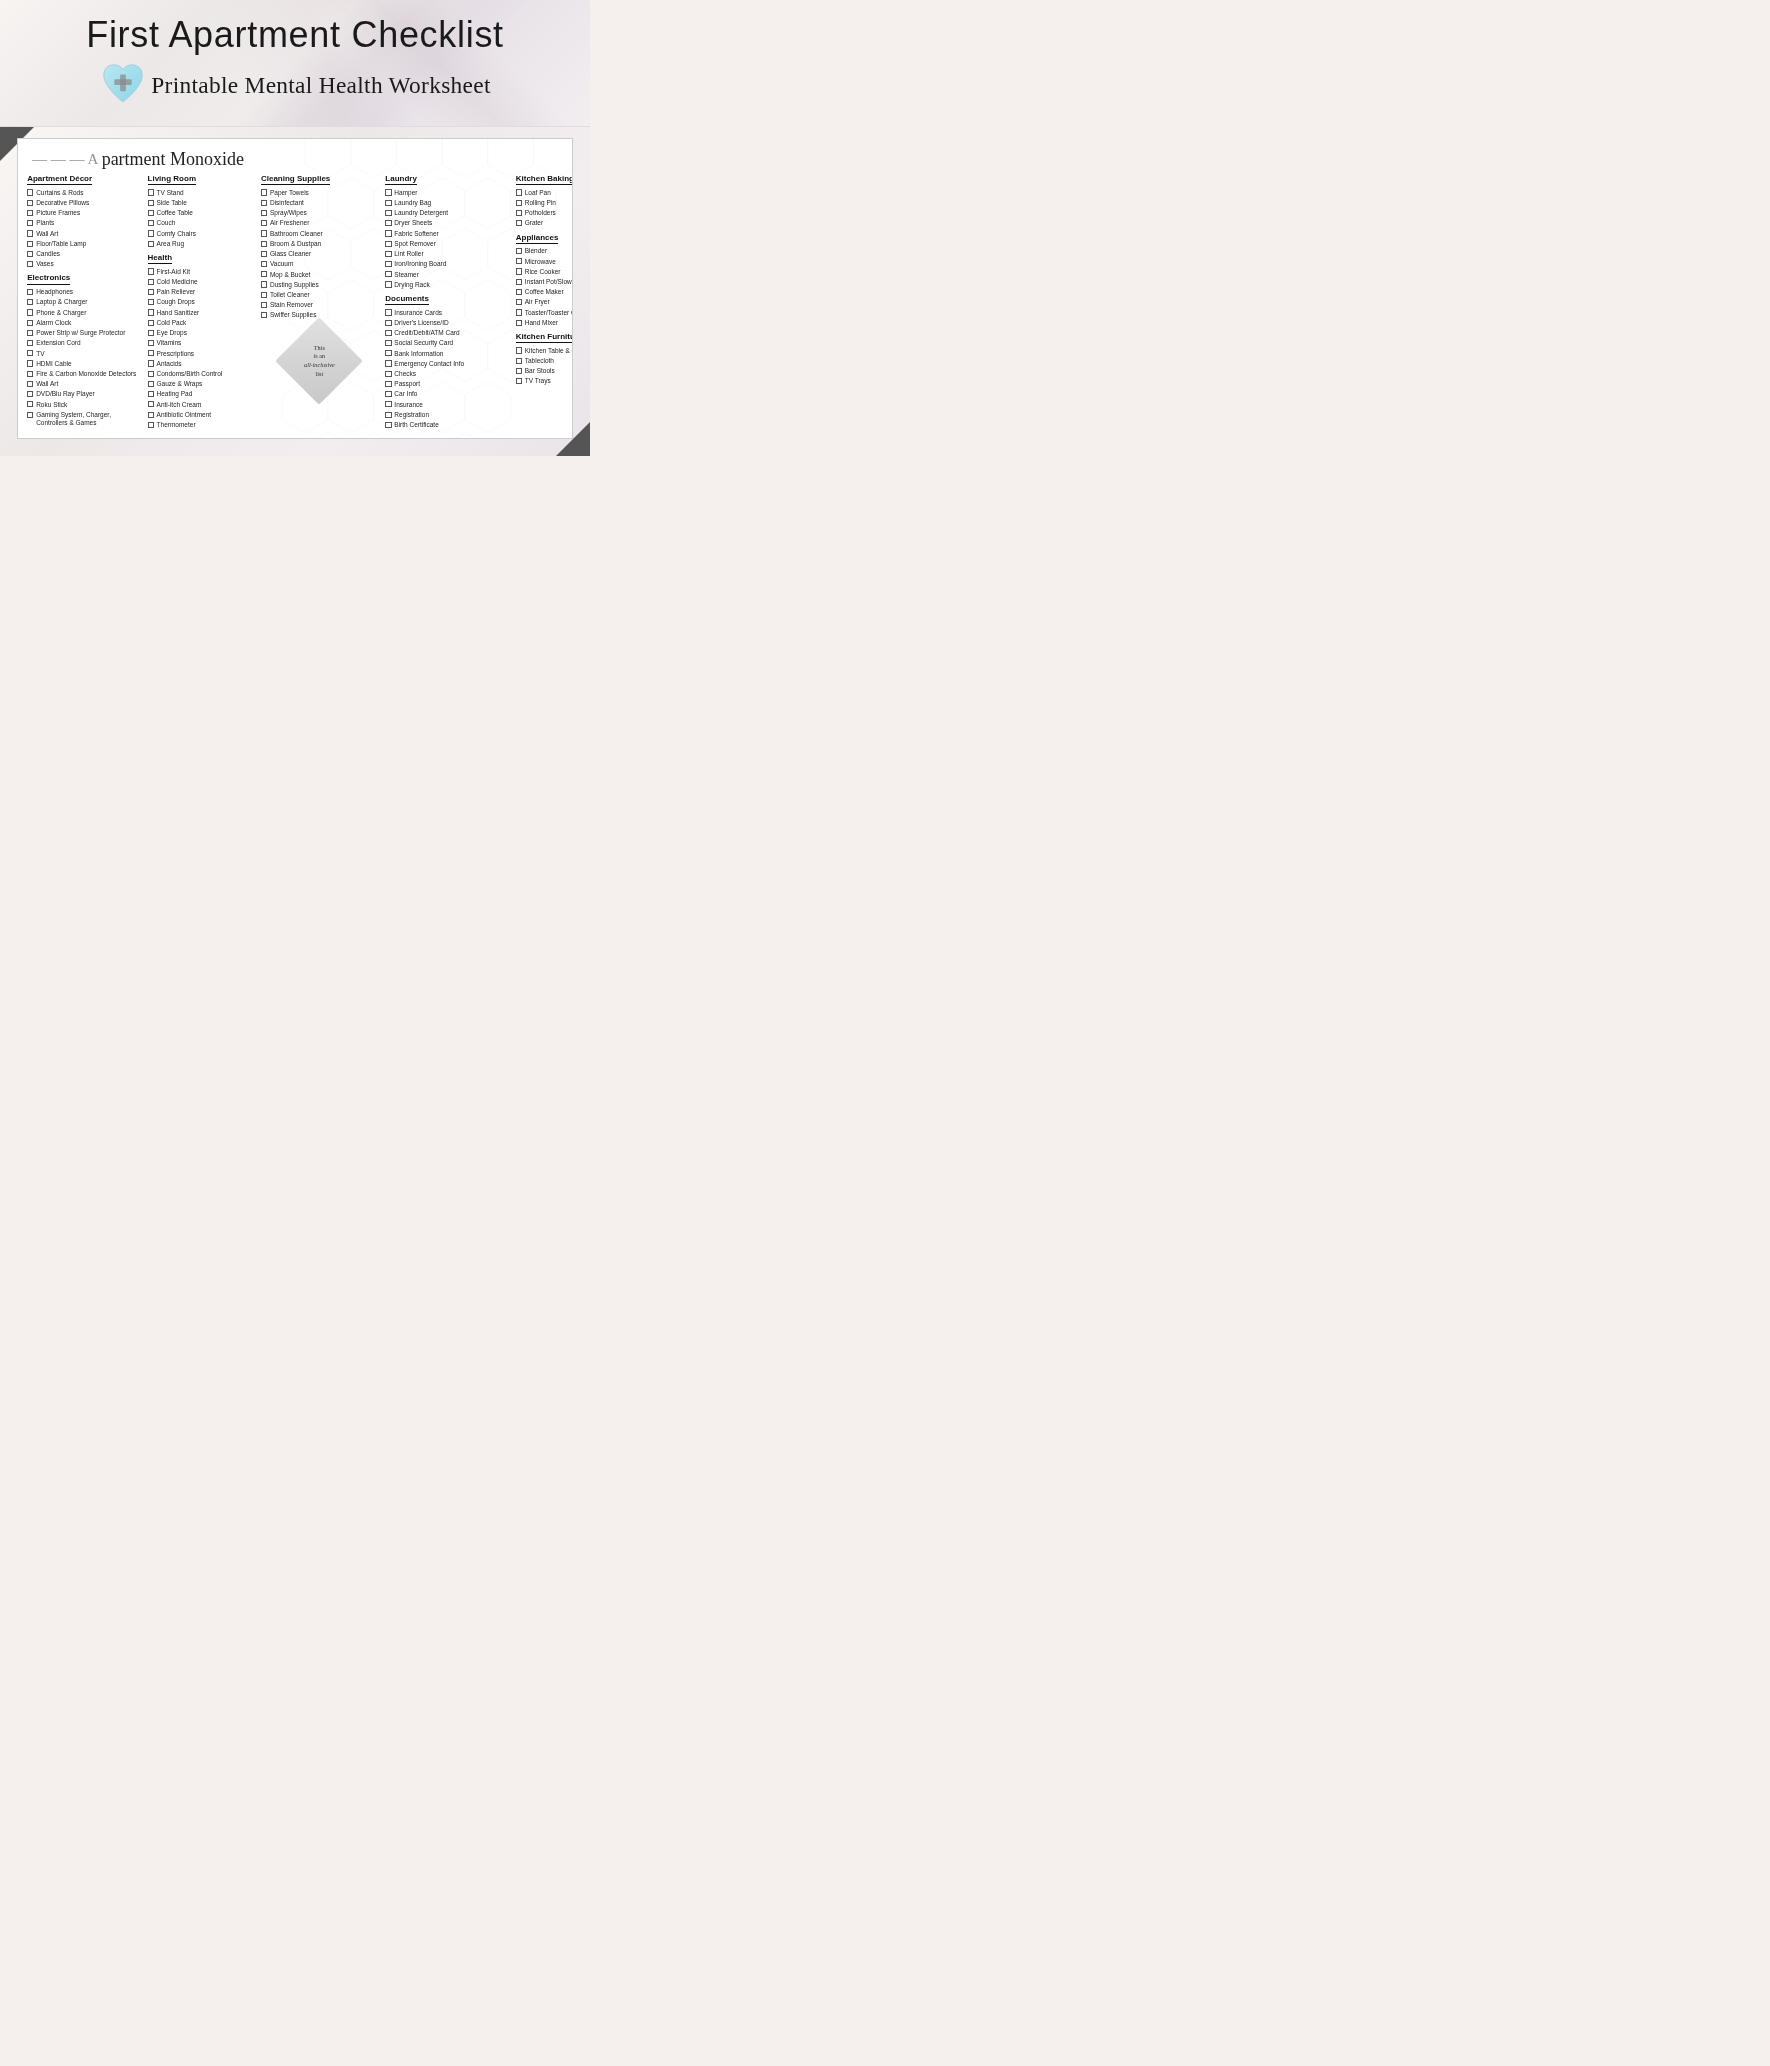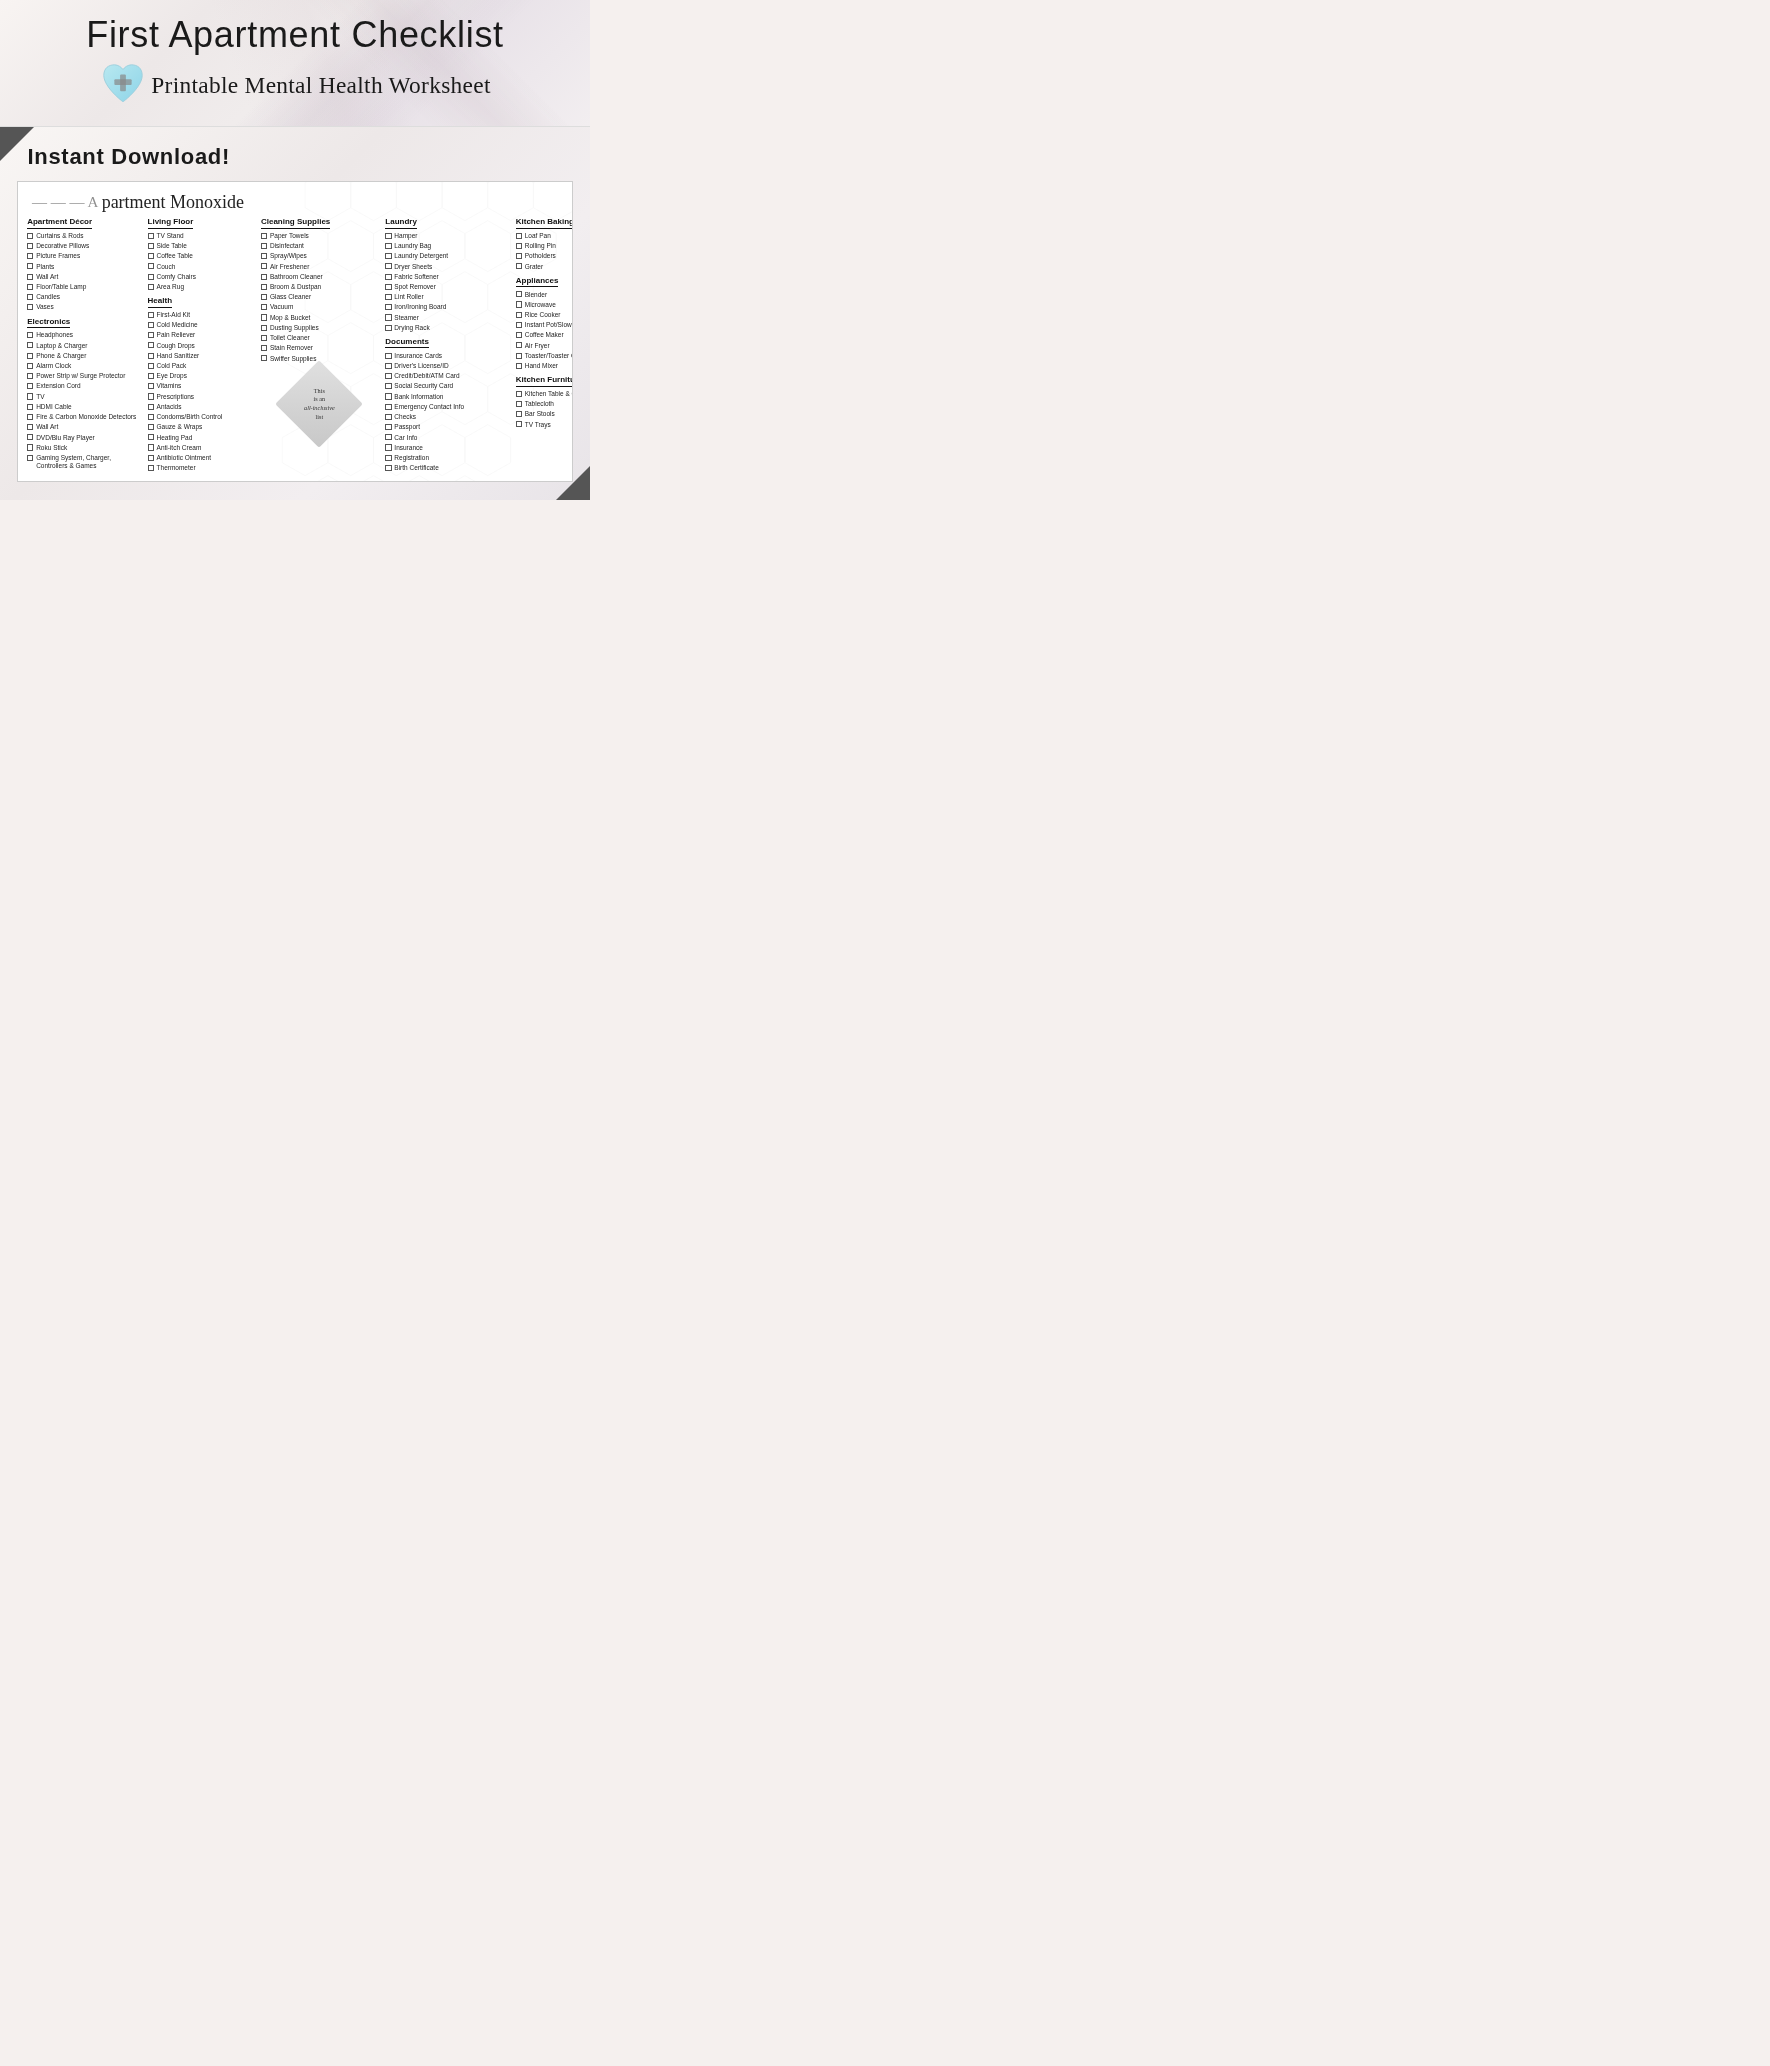--- a/index.html
+++ b/index.html
@@ -212,23 +212,20 @@
       <rect x="32" y="38" width="36" height="12" rx="2" fill="#888" opacity="0.7"></rect>
     </svg>
     <span class="subtitle-text">Printable Mental Health Worksheet</span>
   </div>
 </div>
 
 <div class="content-area" style="position:relative;">
   <div class="triangle-tl"></div>
   <div class="triangle-br"></div>
 
-  <div style="padding: 6.9px 10.3px 3.4px; position:relative; z-index:2;">
-    <div class="instant-download">Instant Download!</div>
-  </div>
 
   <div class="checklist-doc" style="margin: 0 6.9px 6.9px; position:relative;">
 
     <div style="display:flex; align-items:center; gap:3.4px; margin-bottom:4.1px; padding-left:6.9px;">
       <span style="font-size:15px; color:#222; font-family:'Brush Script MT',cursive; opacity:0.5;">— — — A</span>
       <span style="font-family:'Brush Script MT',cursive; font-size:18px; color:#222;">partment Monoxide</span>
     </div>
 
     <svg class="hex-pattern" viewBox="0 0 400 600" preserveAspectRatio="xMidYMid slice">
       <g stroke="#aaa" stroke-width="1" fill="none" opacity="0.6">
@@ -373,21 +370,21 @@
             <div class="checkbox"></div>
             <span class="item-label">Roku Stick</span>
           </div>
         <div class="check-item">
             <div class="checkbox"></div>
             <span class="item-label">Gaming System, Charger, Controllers &amp; Games</span>
           </div>
       </div>
 
       <div class="col-section col2">
-        <div class="section-title">Living Floor</div>
+        <div class="section-title">Living Room</div>
         <div class="check-item">
             <div class="checkbox"></div>
             <span class="item-label">TV Stand</span>
           </div>
         <div class="check-item">
             <div class="checkbox"></div>
             <span class="item-label">Side Table</span>
           </div>
         <div class="check-item">
             <div class="checkbox"></div>

